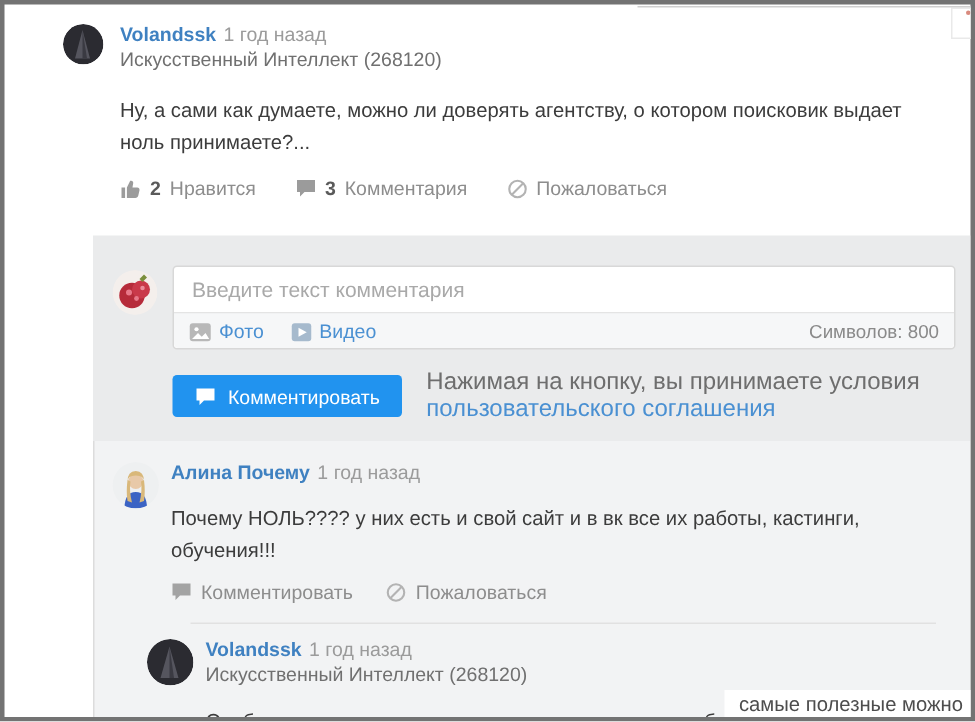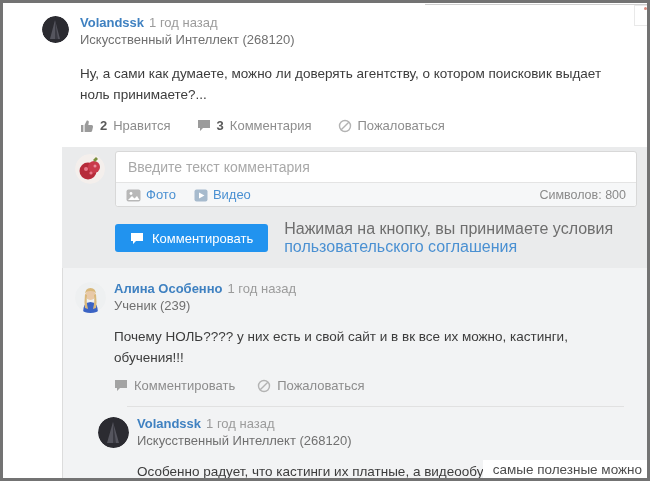--- a/index.html
+++ b/index.html
@@ -26,21 +26,21 @@
   .action b { color:#5a5a5a; }
   .action svg { display:block; }
 
   
   .main-comment { position:relative; padding:11px 20px 0 77px; }
   .main-comment .avatar { position:absolute; left:39px; top:13px; width:27px; height:27px; }
   .main-comment .c-text { margin-top:15px; max-width:545px; }
   .main-comment .actions { margin-top:13px; }
 
   
-  .comment-form { margin:14px 0 0 59px; background:#eaebec; padding:4px 10px 2px 13px; }
+  .comment-form { margin:24px 0 0 59px; background:#eaebec; padding:20px 10px 2px 13px; }
   .form-row { display:flex; align-items:flex-start; }
   .form-row .avatar { width:30px; height:30px; margin-top:3px; }
   .editor { flex:1; margin-left:10px; background:#fff; border:1px solid #d8d8d8; border-radius:3px; }
   .editor input {
     display:block; width:100%; height:30px; border:0; outline:none; background:transparent;
     padding:0 12px; font-family:"Liberation Sans", sans-serif; font-size:14px; color:#444;
   }
   .editor input::placeholder { color:#a9a9a9; opacity:1; }
   .editor-toolbar {
     display:flex; align-items:center; height:24px; border-top:1px solid #e4e4e4;
@@ -181,24 +181,23 @@
         <svg width="31" height="31" viewBox="0 0 31 31">
           <circle cx="15.5" cy="15.5" r="15.5" fill="#eef0f1"></circle>
           <path d="M8 31 Q8 20 15.5 20 Q23 20 23 31 Z" fill="#3b63c4"></path>
           <circle cx="15.5" cy="13" r="5" fill="#e8c9a8"></circle>
           <path d="M10 13 Q10 6 15.5 6 Q21 6 21 13 Q21 9 15.5 9 Q10 9 10 13 Z" fill="#d9b87a"></path>
           <path d="M10 12 q-1 8 0 14 l3 1 q-2-8-1-14 Z" fill="#d9b87a"></path>
           <path d="M21 12 q1 8 0 14 l-3 1 q2-8 1-14 Z" fill="#d9b87a"></path>
         </svg>
       </span>
       <div class="c-header">
-        <a class="c-author">Алина Особенно</a><span class="c-time">1 год назад</span>
-      </div>
-      <div class="c-status">Ученик (239)</div>
-      <div class="c-text">Почему НОЛЬ???? у них есть и свой сайт и в вк все их можно, кастинги, обучения!!!</div>
+        <a class="c-author">Алина Почему</a><span class="c-time">1 год назад</span>
+      </div>
+      <div class="c-text">Почему НОЛЬ???? у них есть и свой сайт и в вк все их работы, кастинги, обучения!!!</div>
       <div class="actions">
         <span class="action">
           <svg width="14" height="13" viewBox="0 0 14 13" fill="#a3a3a3">
             <path d="M1 1h12v8H6l-3 3V9H1z"></path>
           </svg>
           <span>Комментировать</span>
         </span>
         <span class="action">
           <svg width="14" height="14" viewBox="0 0 14 14">
             <circle cx="7" cy="7" r="5.5" fill="none" stroke="#b3b3b3" stroke-width="1.4"></circle>

